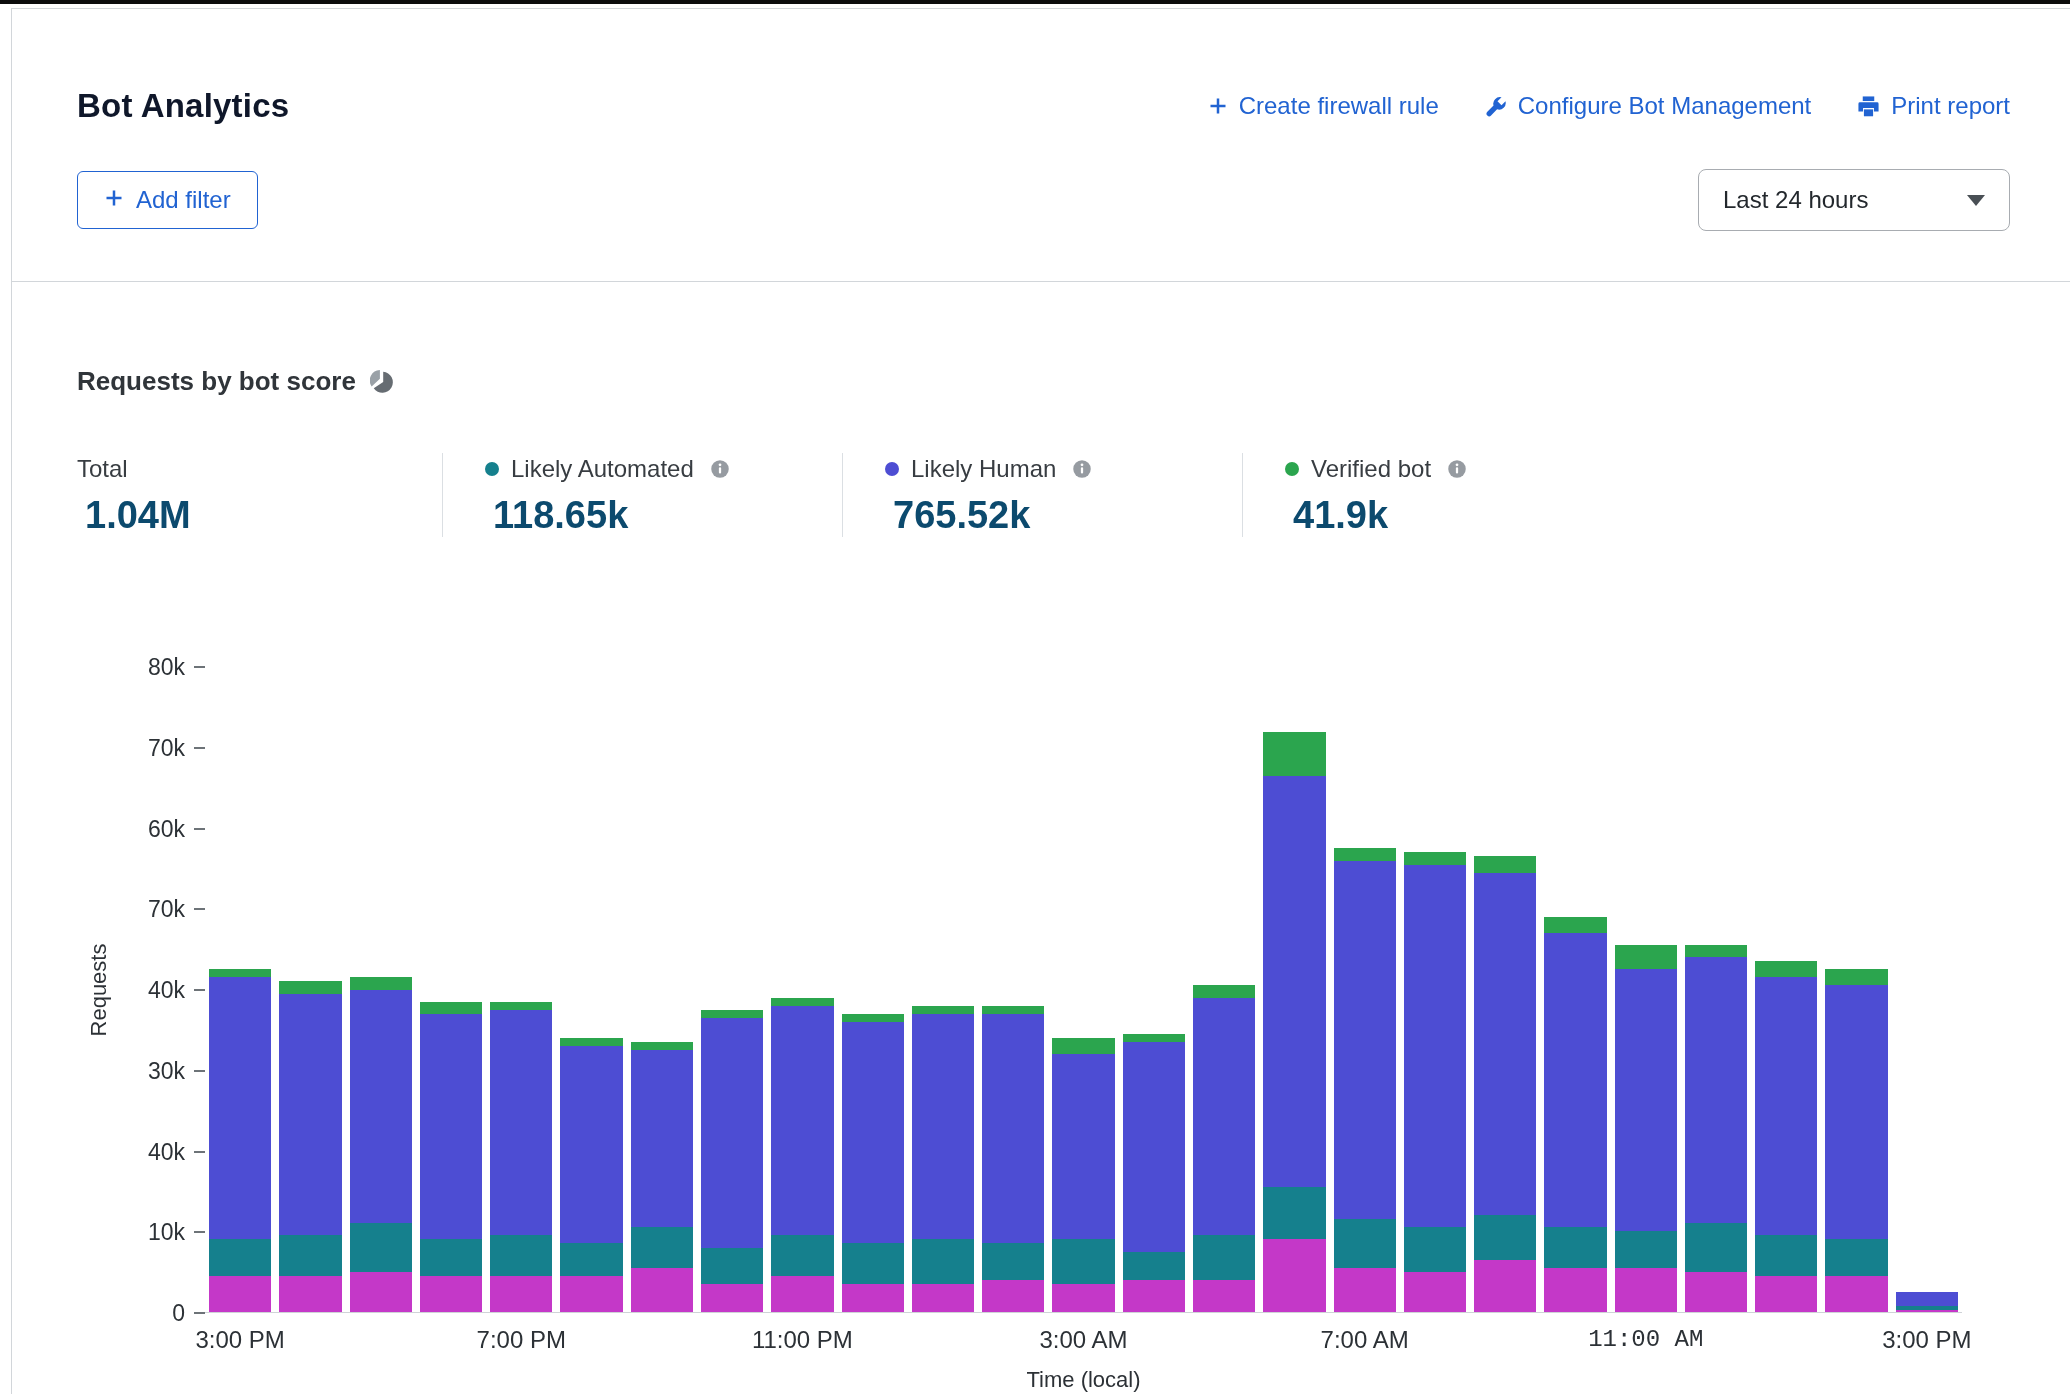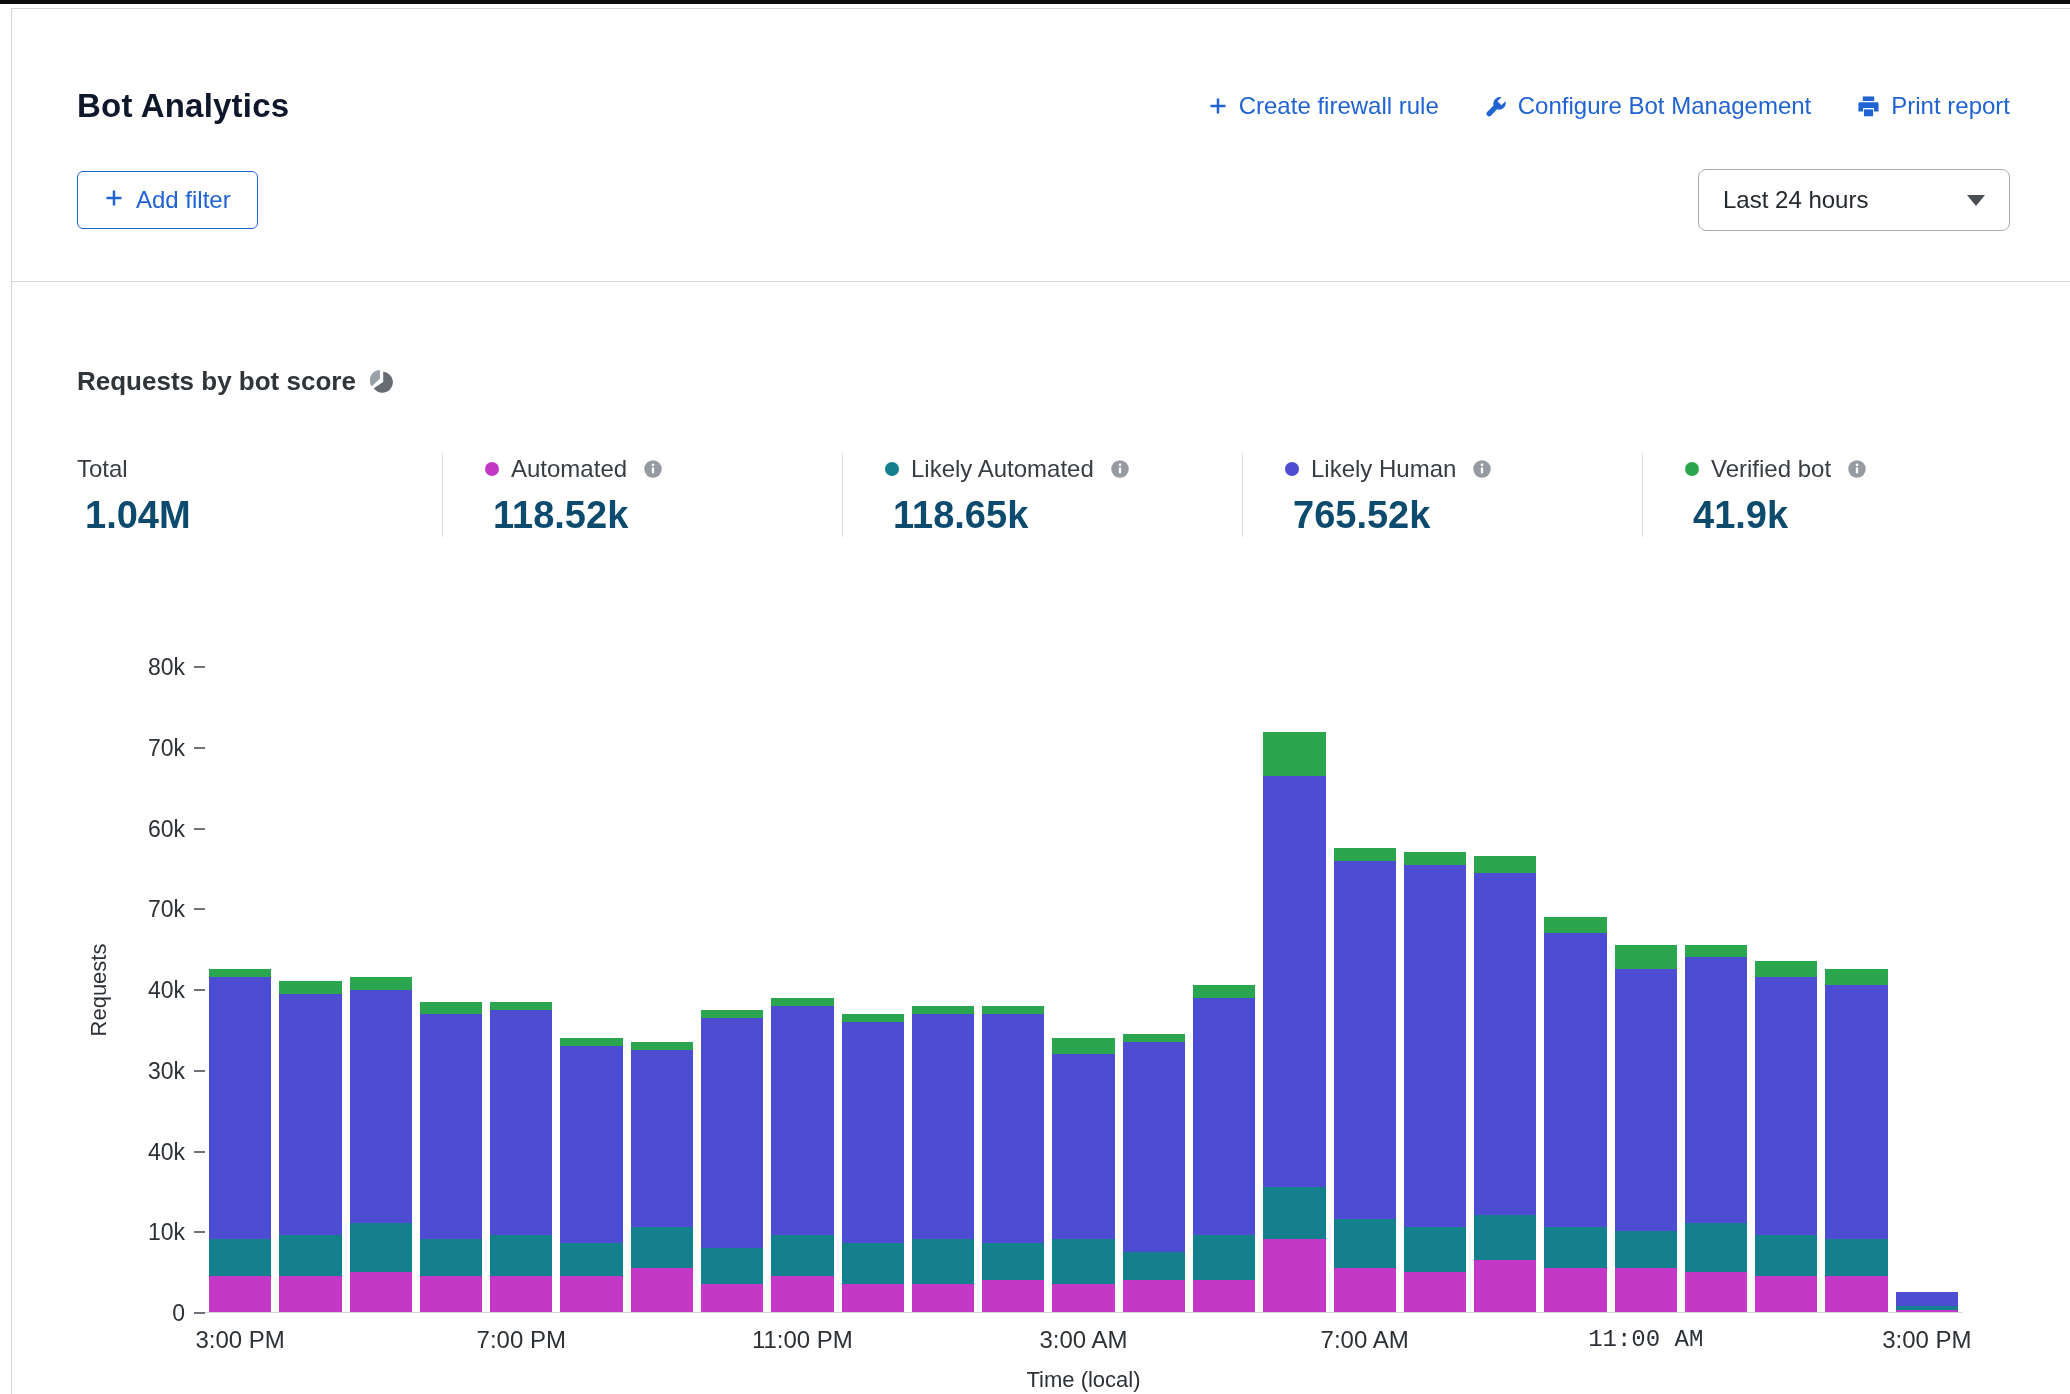--- a/index.html
+++ b/index.html
@@ -107,34 +107,20 @@
       </span>
   </div>
 
   <div class="stats-row" id="stats-row">
     <div class="stat stat-total">
       <div class="stat-label-row">
           <span>Total</span>
         </div>
       <div class="stat-value">1.04M</div>
     </div>
-  <div class="stat stat-item">
-        <div class="stat-label-row">
-          <span class="legend-dot" style="background:#c438c8"></span>
-          <span>Automated</span>
-          <span class="info-icon">
-            <svg viewBox="0 0 16 16" width="20" height="20">
-              <circle cx="8" cy="8" r="7" fill="#969ba1"></circle>
-              <circle cx="8" cy="4.6" r="1.1" fill="#fff"></circle>
-              <rect x="7.1" y="6.6" width="1.8" height="5" rx="0.9" fill="#fff"></rect>
-            </svg>
-          </span>
-        </div>
-        <div class="stat-value">118.52k</div>
-      </div>
       <div class="stat stat-item">
         <div class="stat-label-row">
           <span class="legend-dot" style="background:#15808d"></span>
           <span>Likely Automated</span>
           <span class="info-icon">
             <svg viewBox="0 0 16 16" width="20" height="20">
               <circle cx="8" cy="8" r="7" fill="#969ba1"></circle>
               <circle cx="8" cy="4.6" r="1.1" fill="#fff"></circle>
               <rect x="7.1" y="6.6" width="1.8" height="5" rx="0.9" fill="#fff"></rect>
             </svg>

